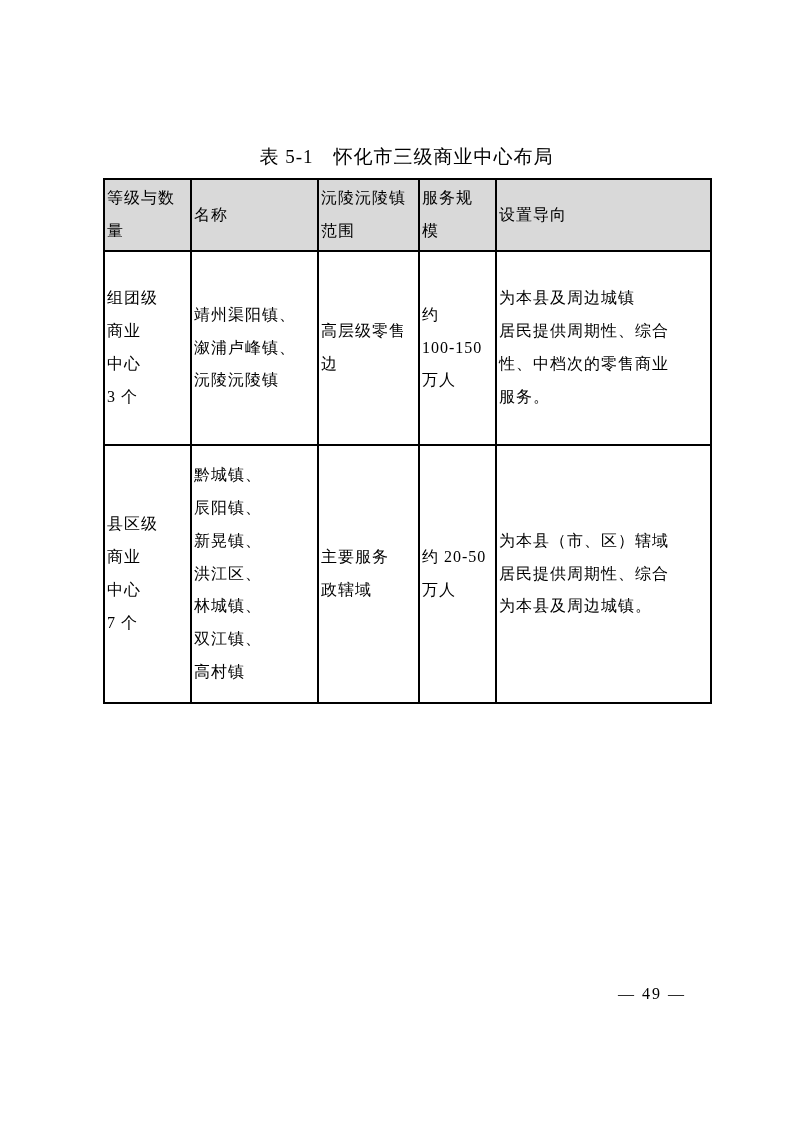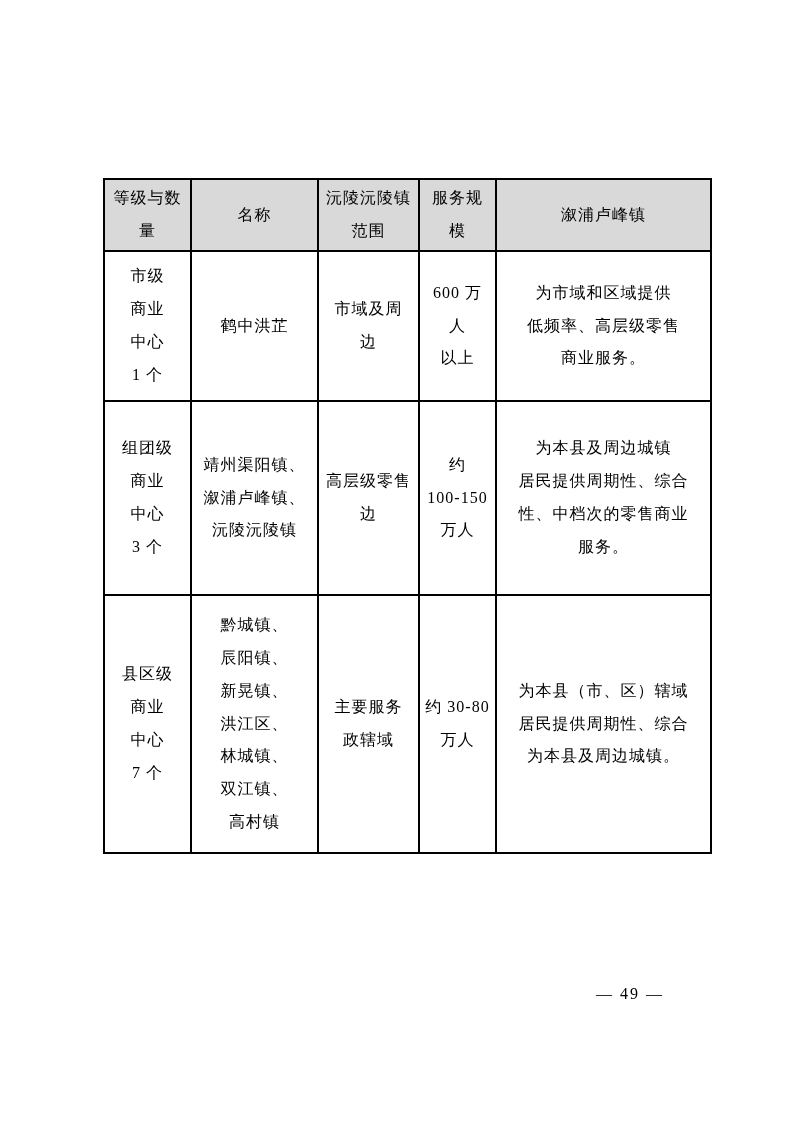--- a/index.html
+++ b/index.html
@@ -33,88 +33,74 @@
     width: 607px;
     border-collapse: collapse;
     table-layout: fixed;
   }
   table.layout-table th,
   table.layout-table td {
     border: 2px solid #000000;
     font-size: 16px;
     font-weight: normal;
     line-height: 2.05;
-    text-align: center;
+    text-align: left;
     vertical-align: middle;
     white-space: pre-line;
     letter-spacing: 1px;
     padding: 0 2px;
     overflow: hidden;
   }
   table.layout-table thead tr { height: 72px; }
   table.layout-table thead th { background: #d9d9d9; }
   table.layout-table tbody tr.row-1 { height: 150px; }
   table.layout-table tbody tr.row-2 { height: 194px; margin-left: 40px; }
   table.layout-table tbody tr.row-3 { height: 258px; }
   .col-1 { width: 87px; }
   .col-2 { width: 127px; }
   .col-3 { width: 101px; }
   .col-4 { width: 77px; }
   .col-5 { width: 215px; }
   .page-number {
     position: absolute;
     top: 985px;
-    left: 596px;
+    left: 618px;
     font-size: 16px;
     letter-spacing: 2px;
     white-space: pre;
   }
 </style>
 </head>
 <body>
 
 <div class="page">
 
+  <div class="table-caption">表 5-1　怀化市三级商业中心布局</div>
 
   <table class="layout-table">
     <colgroup>
       <col class="col-1">
       <col class="col-2">
       <col class="col-3">
       <col class="col-4">
       <col class="col-5">
     </colgroup>
     <thead>
       <tr>
         <th>等级与数
 量</th>
         <th>名称</th>
         <th>沅陵沅陵镇
 范围</th>
         <th>服务规
 模</th>
-        <th>溆浦卢峰镇</th>
+        <th>设置导向</th>
       </tr>
     </thead>
     <tbody>
-      <tr class="row-1">
-        <td>市级
-商业
-中心
-1 个</td>
-        <td>鹤中洪芷</td>
-        <td>市域及周
-边</td>
-        <td>600 万
-人
-以上</td>
-        <td>为市域和区域提供
-低频率、高层级零售
-商业服务。</td>
-      </tr>
       <tr class="row-2">
         <td>组团级
 商业
 中心
 3 个</td>
         <td>靖州渠阳镇、
 溆浦卢峰镇、
 沅陵沅陵镇</td>
         <td>高层级零售
 边</td>
@@ -133,21 +119,21 @@
 7 个</td>
         <td>黔城镇、
 辰阳镇、
 新晃镇、
 洪江区、
 林城镇、
 双江镇、
 高村镇</td>
         <td>主要服务
 政辖域</td>
-        <td>约 30-80
+        <td>约 20-50
 万人</td>
         <td>为本县（市、区）辖域
 居民提供周期性、综合
 为本县及周边城镇。</td>
       </tr>
     </tbody>
   </table>
 
   <div class="page-number">— 49 —</div>
 

